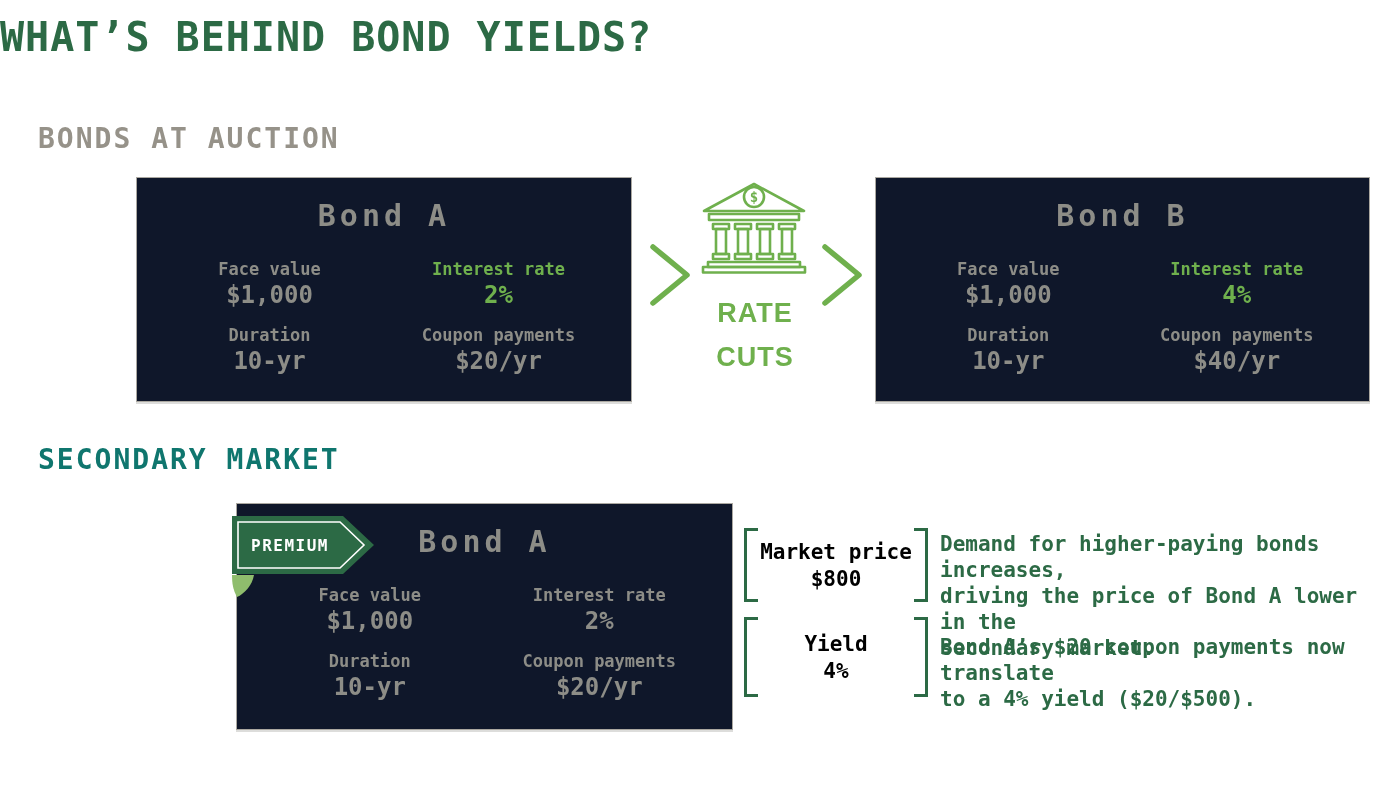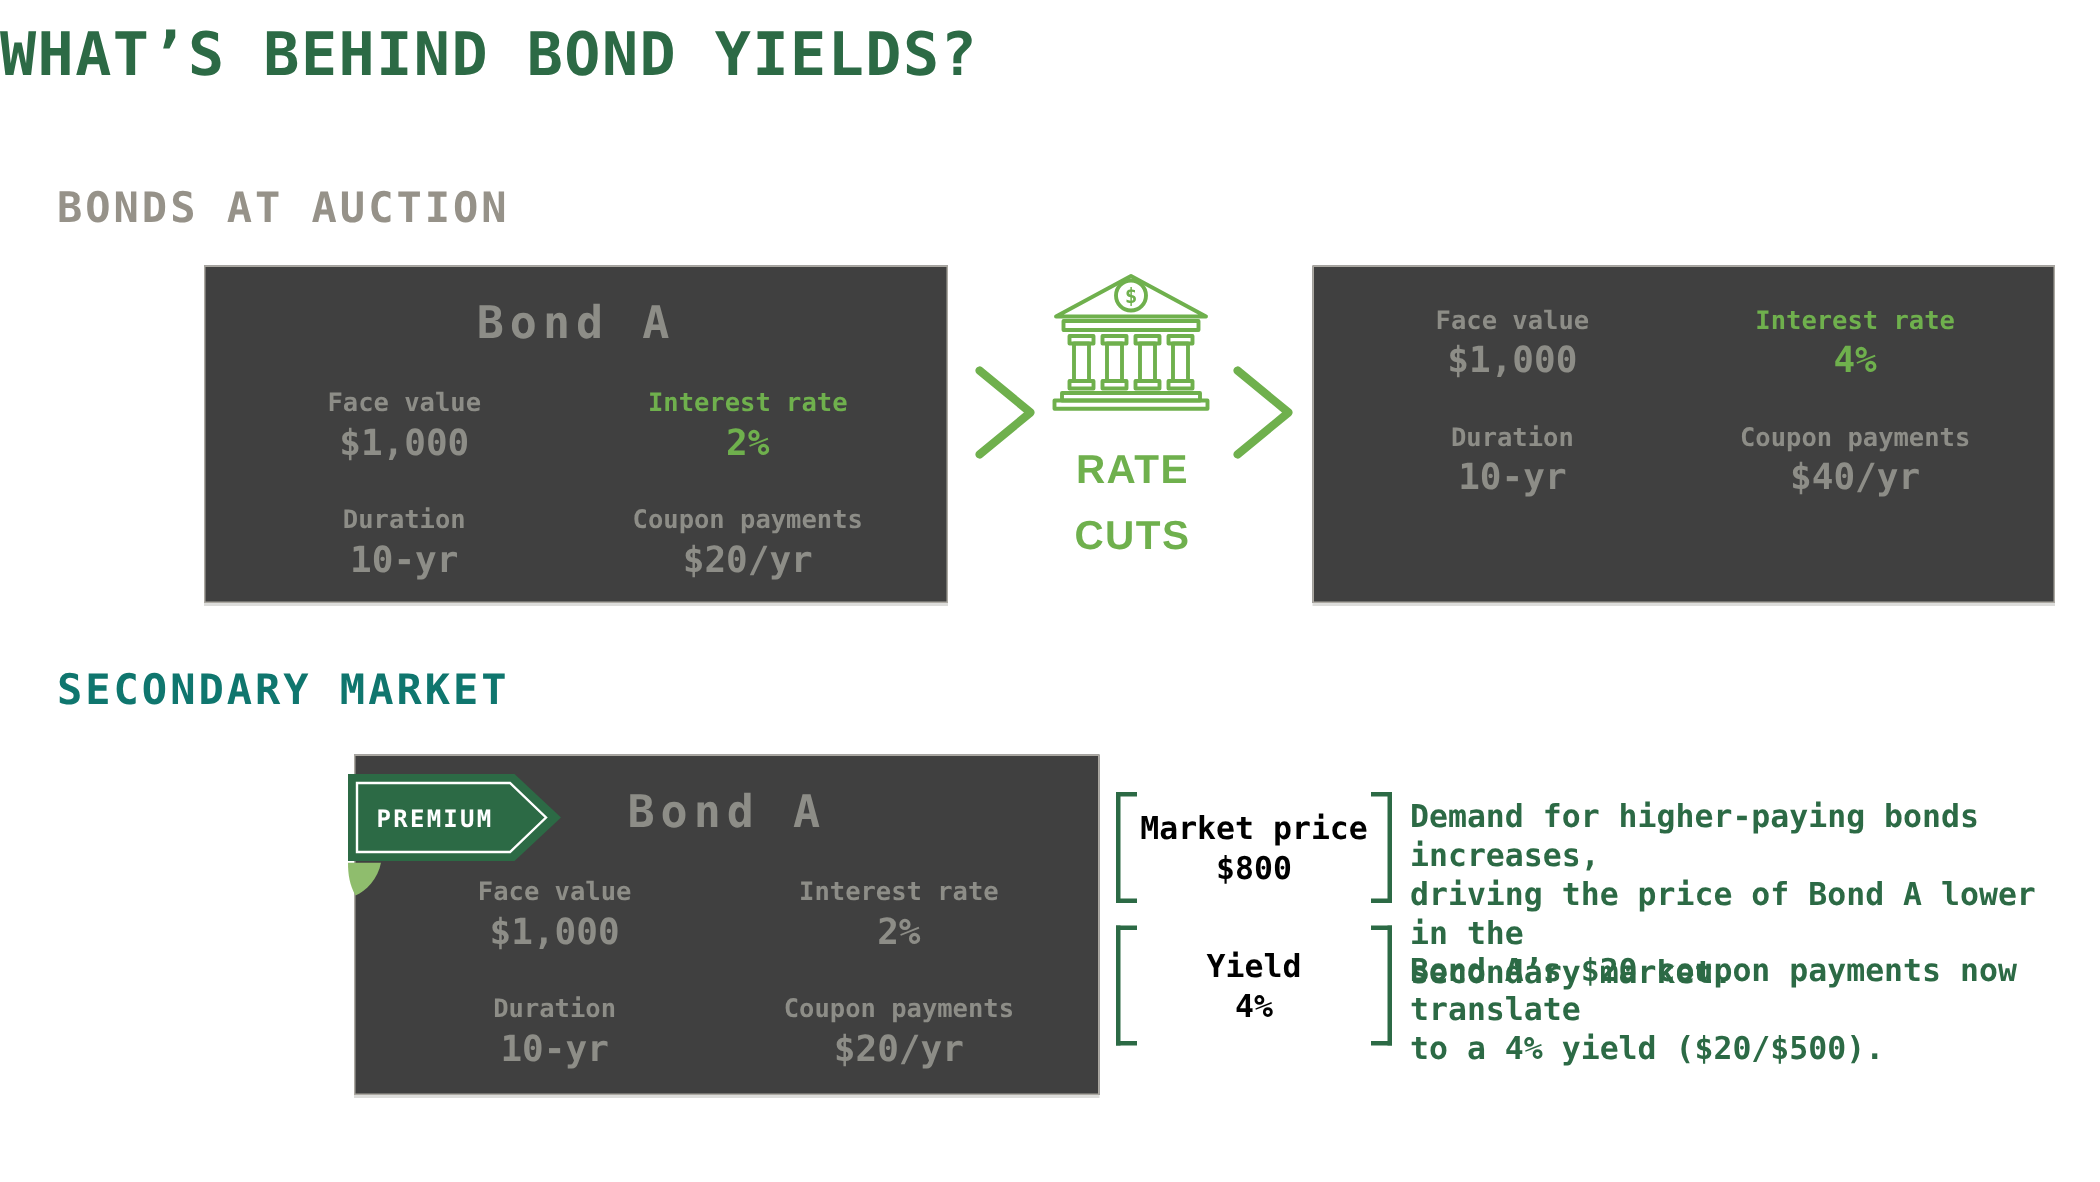--- a/index.html
+++ b/index.html
@@ -16,34 +16,34 @@
   }
   .section-heading {
     position:absolute; left:38px; font-size:28px; font-weight:bold;
     letter-spacing:2px;
   }
   .heading-gray  { top:122px; color:#969289; }
   .heading-green { top:443px; color:#0f766e; }
 
   
   .bond-card {
-    position:absolute; background:#404040;
+    position:absolute; background:#0f172a;
     border:1.5px solid #ABA8A1;
     box-shadow:0 2px 0 rgba(120,118,110,0.25);
   }
   .card-a  { left:136px; top:177px; width:496px; height:225px; }
   .card-b  { left:875px; top:177px; width:495px; height:225px; }
   .card-a2 { left:236px; top:503px; width:497px; height:227px; }
   .card-title {
     margin-top:20px; text-align:center;
     font-size:30px; font-weight:bold; color:#8D8D87; letter-spacing:4px;
   }
   .card-grid {
     display:grid; grid-template-columns:1fr 1fr;
-    row-gap:28px; margin-top:26px; padding:0 18px;
+    row-gap:16px; margin-top:26px; padding:0 18px;
   }
   .cell { text-align:center; color:#8D8D87; }
   .cell .lbl { font-size:17px; font-weight:bold; line-height:20px; margin-bottom:3px; }
   .cell .val { font-size:24px; font-weight:bold; line-height:27px; }
   .cell.green { color:#6FB04D; }
 
   
   .chevron { position:absolute; width:48px; height:68px; }
   .chevron-left  { left:646px; top:241px; }
   .chevron-right { left:818px; top:241px; }
@@ -145,20 +145,21 @@
   </svg>
 
   <div class="rate-word w1">RATE</div>
   <div class="rate-word w2">CUTS</div>
 
   <svg class="chevron chevron-right" viewBox="0 0 48 68">
     <polyline points="7,6 41,34 7,62" fill="none" stroke="#6FB04D" stroke-width="5.5" stroke-linecap="round" stroke-linejoin="round"></polyline>
   </svg>
 
   <div class="bond-card card-b">
+    <div class="card-title">Bond B</div>
     <div class="card-grid">
       <div class="cell">
         <div class="lbl">Face value</div>
         <div class="val">$1,000</div>
       </div>
       <div class="cell green">
         <div class="lbl">Interest rate</div>
         <div class="val">4%</div>
       </div>
       <div class="cell">

